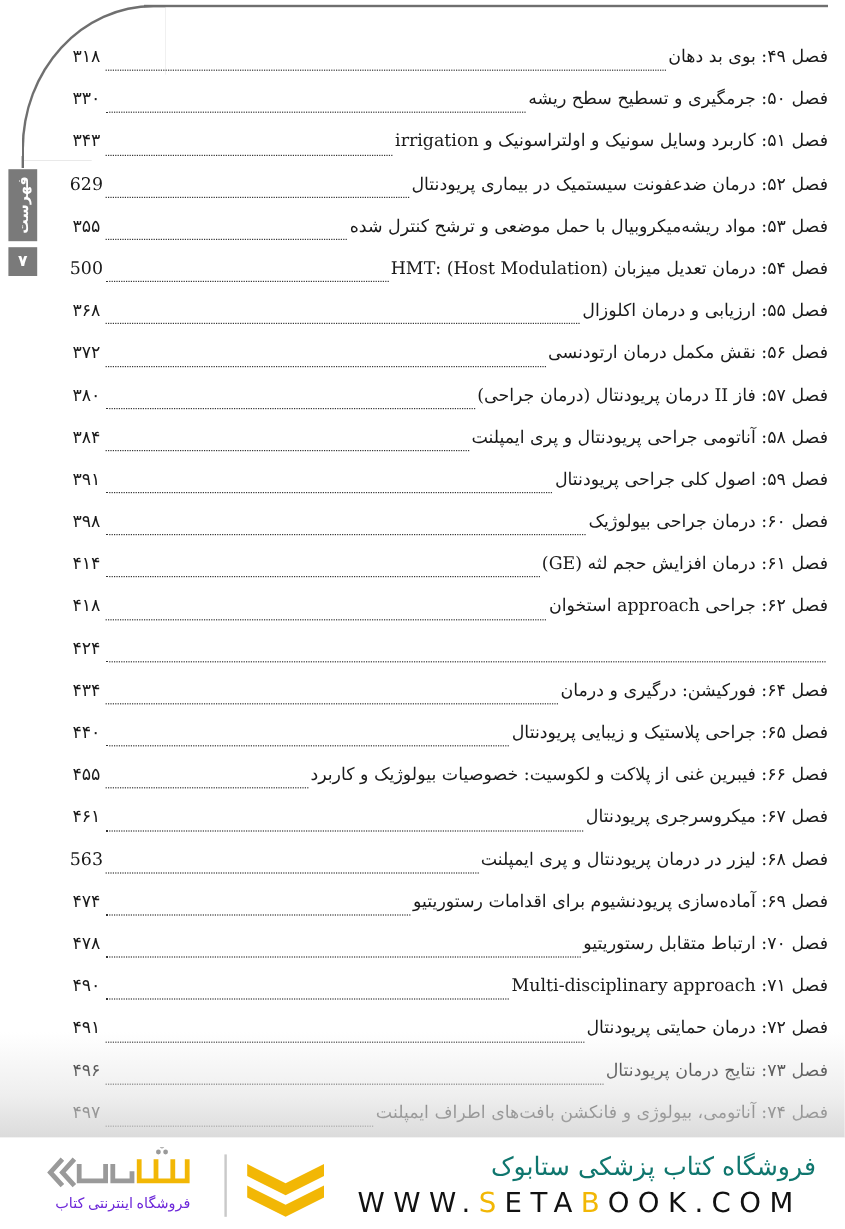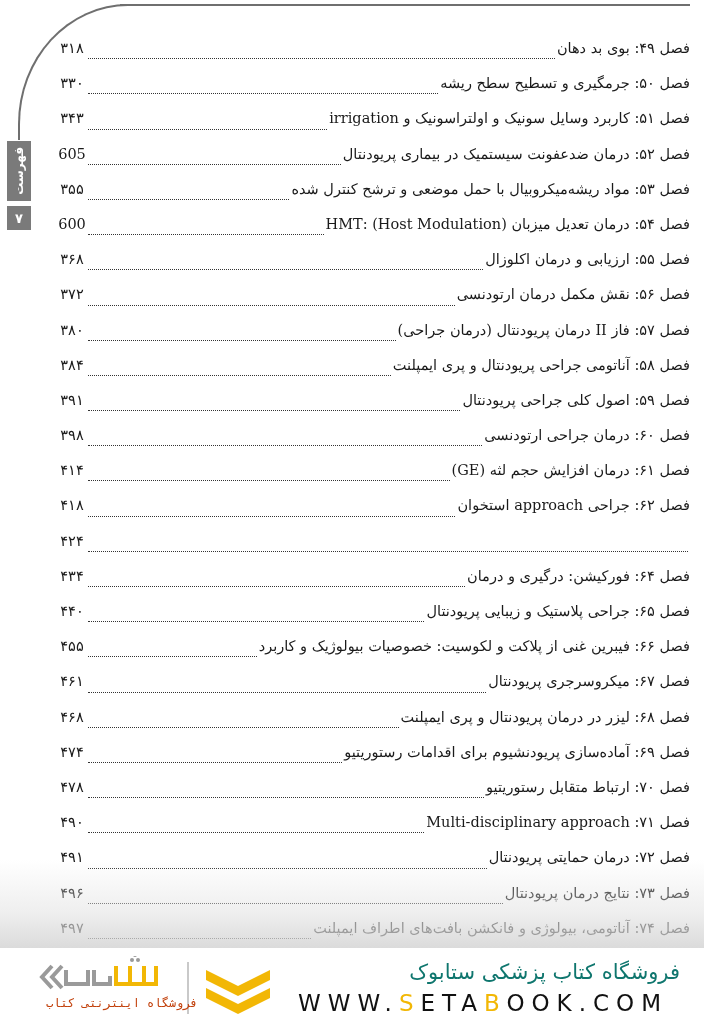--- a/index.html
+++ b/index.html
@@ -173,23 +173,23 @@
       top: 6px;
       width: 2px;
       height: 52px;
       background: #c9c9c9;
     }
     .logo-tagline {
       position: absolute;
       left: 8px;
       top: 40px;
       direction: rtl;
-      font-family: Liberation Mono, monospace;
+      font-family: Liberation Serif, serif;
       font-size: 12px;
-      color: #c2410c;
+      color: #6d28d9;
       white-space: nowrap;
     }
   </style>
 </head>
 <body>
 
 <div class="page">
   <div class="frame-arc"></div>
   <div class="frame-top"></div>
   <div class="frame-left"></div>
@@ -211,31 +211,31 @@
         <span class="toc-page">۳۳۰</span>
       </div>
       <div class="toc-row">
         <span class="toc-title">فصل ۵۱: کاربرد وسایل سونیک و اولتراسونیک و irrigation</span>
         <span class="toc-dots"></span>
         <span class="toc-page">۳۴۳</span>
       </div>
       <div class="toc-row">
         <span class="toc-title">فصل ۵۲: درمان ضدعفونت سیستمیک در بیماری پریودنتال</span>
         <span class="toc-dots"></span>
-        <span class="toc-page">605</span>
+        <span class="toc-page">629</span>
       </div>
       <div class="toc-row">
         <span class="toc-title">فصل ۵۳: مواد ریشه‌میکروبیال با حمل موضعی و ترشح کنترل شده</span>
         <span class="toc-dots"></span>
         <span class="toc-page">۳۵۵</span>
       </div>
       <div class="toc-row">
         <span class="toc-title">فصل ۵۴: درمان تعدیل میزبان (Host Modulation) :HMT</span>
         <span class="toc-dots"></span>
-        <span class="toc-page">600</span>
+        <span class="toc-page">500</span>
       </div>
       <div class="toc-row">
         <span class="toc-title">فصل ۵۵: ارزیابی و درمان اکلوزال</span>
         <span class="toc-dots"></span>
         <span class="toc-page">۳۶۸</span>
       </div>
       <div class="toc-row">
         <span class="toc-title">فصل ۵۶: نقش مکمل درمان ارتودنسی</span>
         <span class="toc-dots"></span>
         <span class="toc-page">۳۷۲</span>
@@ -249,21 +249,21 @@
         <span class="toc-title">فصل ۵۸: آناتومی جراحی پریودنتال و پری ایمپلنت</span>
         <span class="toc-dots"></span>
         <span class="toc-page">۳۸۴</span>
       </div>
       <div class="toc-row">
         <span class="toc-title">فصل ۵۹: اصول کلی جراحی پریودنتال</span>
         <span class="toc-dots"></span>
         <span class="toc-page">۳۹۱</span>
       </div>
       <div class="toc-row">
-        <span class="toc-title">فصل ۶۰: درمان جراحی ارتودنسی</span>
+        <span class="toc-title">فصل ۶۰: درمان جراحی بیولوژیک</span>
         <span class="toc-dots"></span>
         <span class="toc-page">۳۹۸</span>
       </div>
       <div class="toc-row">
         <span class="toc-title">فصل ۶۱: درمان افزایش حجم لثه (GE)</span>
         <span class="toc-dots"></span>
         <span class="toc-page">۴۱۴</span>
       </div>
       <div class="toc-row">
         <span class="toc-title">فصل ۶۲: جراحی approach استخوان</span>
@@ -290,21 +290,21 @@
         <span class="toc-page">۴۵۵</span>
       </div>
       <div class="toc-row">
         <span class="toc-title">فصل ۶۷: میکروسرجری پریودنتال</span>
         <span class="toc-dots"></span>
         <span class="toc-page">۴۶۱</span>
       </div>
       <div class="toc-row">
         <span class="toc-title">فصل ۶۸: لیزر در درمان پریودنتال و پری ایمپلنت</span>
         <span class="toc-dots"></span>
-        <span class="toc-page">۴۶۸</span>
+        <span class="toc-page">563</span>
       </div>
       <div class="toc-row">
         <span class="toc-title">فصل ۶۹: آماده‌سازی پریودنشیوم برای اقدامات رستوریتیو</span>
         <span class="toc-dots"></span>
         <span class="toc-page">۴۷۴</span>
       </div>
       <div class="toc-row">
         <span class="toc-title">فصل ۷۰: ارتباط متقابل رستوریتیو</span>
         <span class="toc-dots"></span>
         <span class="toc-page">۴۷۸</span>

